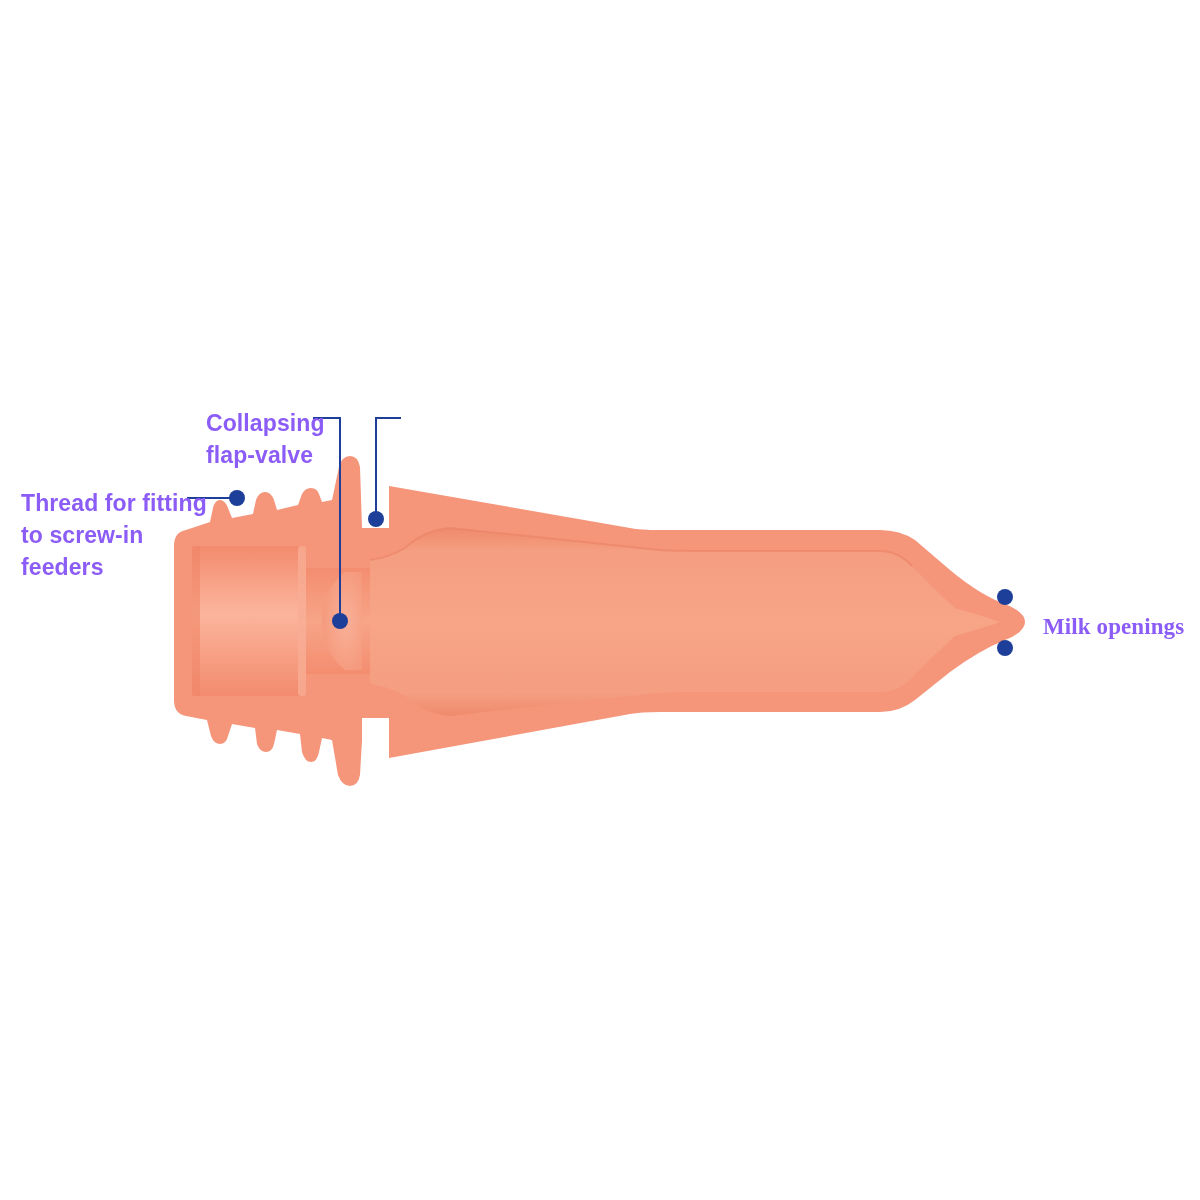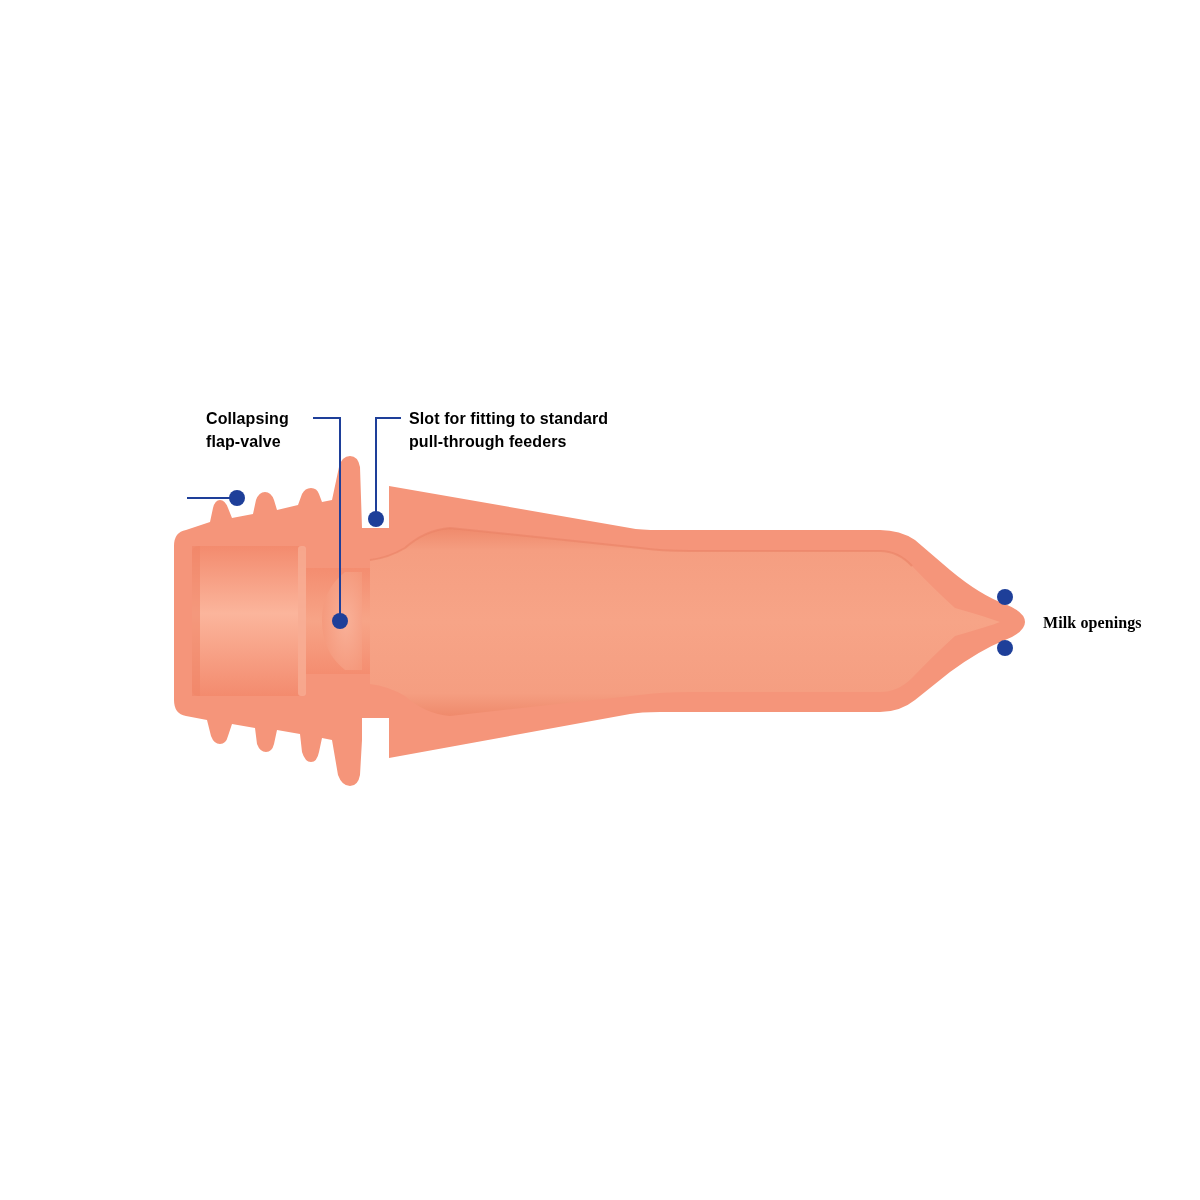--- a/index.html
+++ b/index.html
@@ -2,23 +2,23 @@
 <html><head>
   <meta charset="utf-8">
   <style>
     html, body { margin: 0; padding: 0; background: #ffffff; }
     body { width: 1200px; height: 1200px; position: relative; overflow: hidden; font-family: "Liberation Sans", sans-serif; }
     .stage { position: absolute; left: 0; top: 0; width: 1200px; height: 1200px; }
     .label {
       position: absolute;
       font-family: "Liberation Sans", sans-serif;
       font-weight: 700;
-      font-size: 16px;
-      line-height: 23px;
-      color: #000000;
+      font-size: 23px;
+      line-height: 32px;
+      color: #8b5cf6;
       white-space: pre-line;
       letter-spacing: 0.1px;
     }
     #lbl-thread { left: 21px; top: 487px; }
     #lbl-valve { left: 206px; top: 407px; }
     #lbl-slot { left: 409px; top: 407px; }
     #lbl-milk { left: 1043px; top: 611px; font-family: Liberation Serif, serif; }
     svg { position: absolute; left: 0; top: 0; }
   </style>
 </head>
@@ -138,18 +138,19 @@
 
     <g fill="#1e3f99">
       <circle cx="237" cy="498" r="8"></circle>
       <circle cx="340" cy="621" r="8"></circle>
       <circle cx="376" cy="519" r="8"></circle>
       <circle cx="1005" cy="597" r="8"></circle>
       <circle cx="1005" cy="648" r="8"></circle>
     </g>
   </svg>
 
+  <div id="lbl-thread" class="label">Thread for fitting
+to screw-in
+feeders</div>
   <div id="lbl-valve" class="label">Collapsing
 flap-valve</div>
-  <div id="lbl-slot" class="label">Slot for fitting to standard
-pull-through feeders</div>
   <div id="lbl-milk" class="label">Milk openings</div>
 </div>
 
 </body></html>

